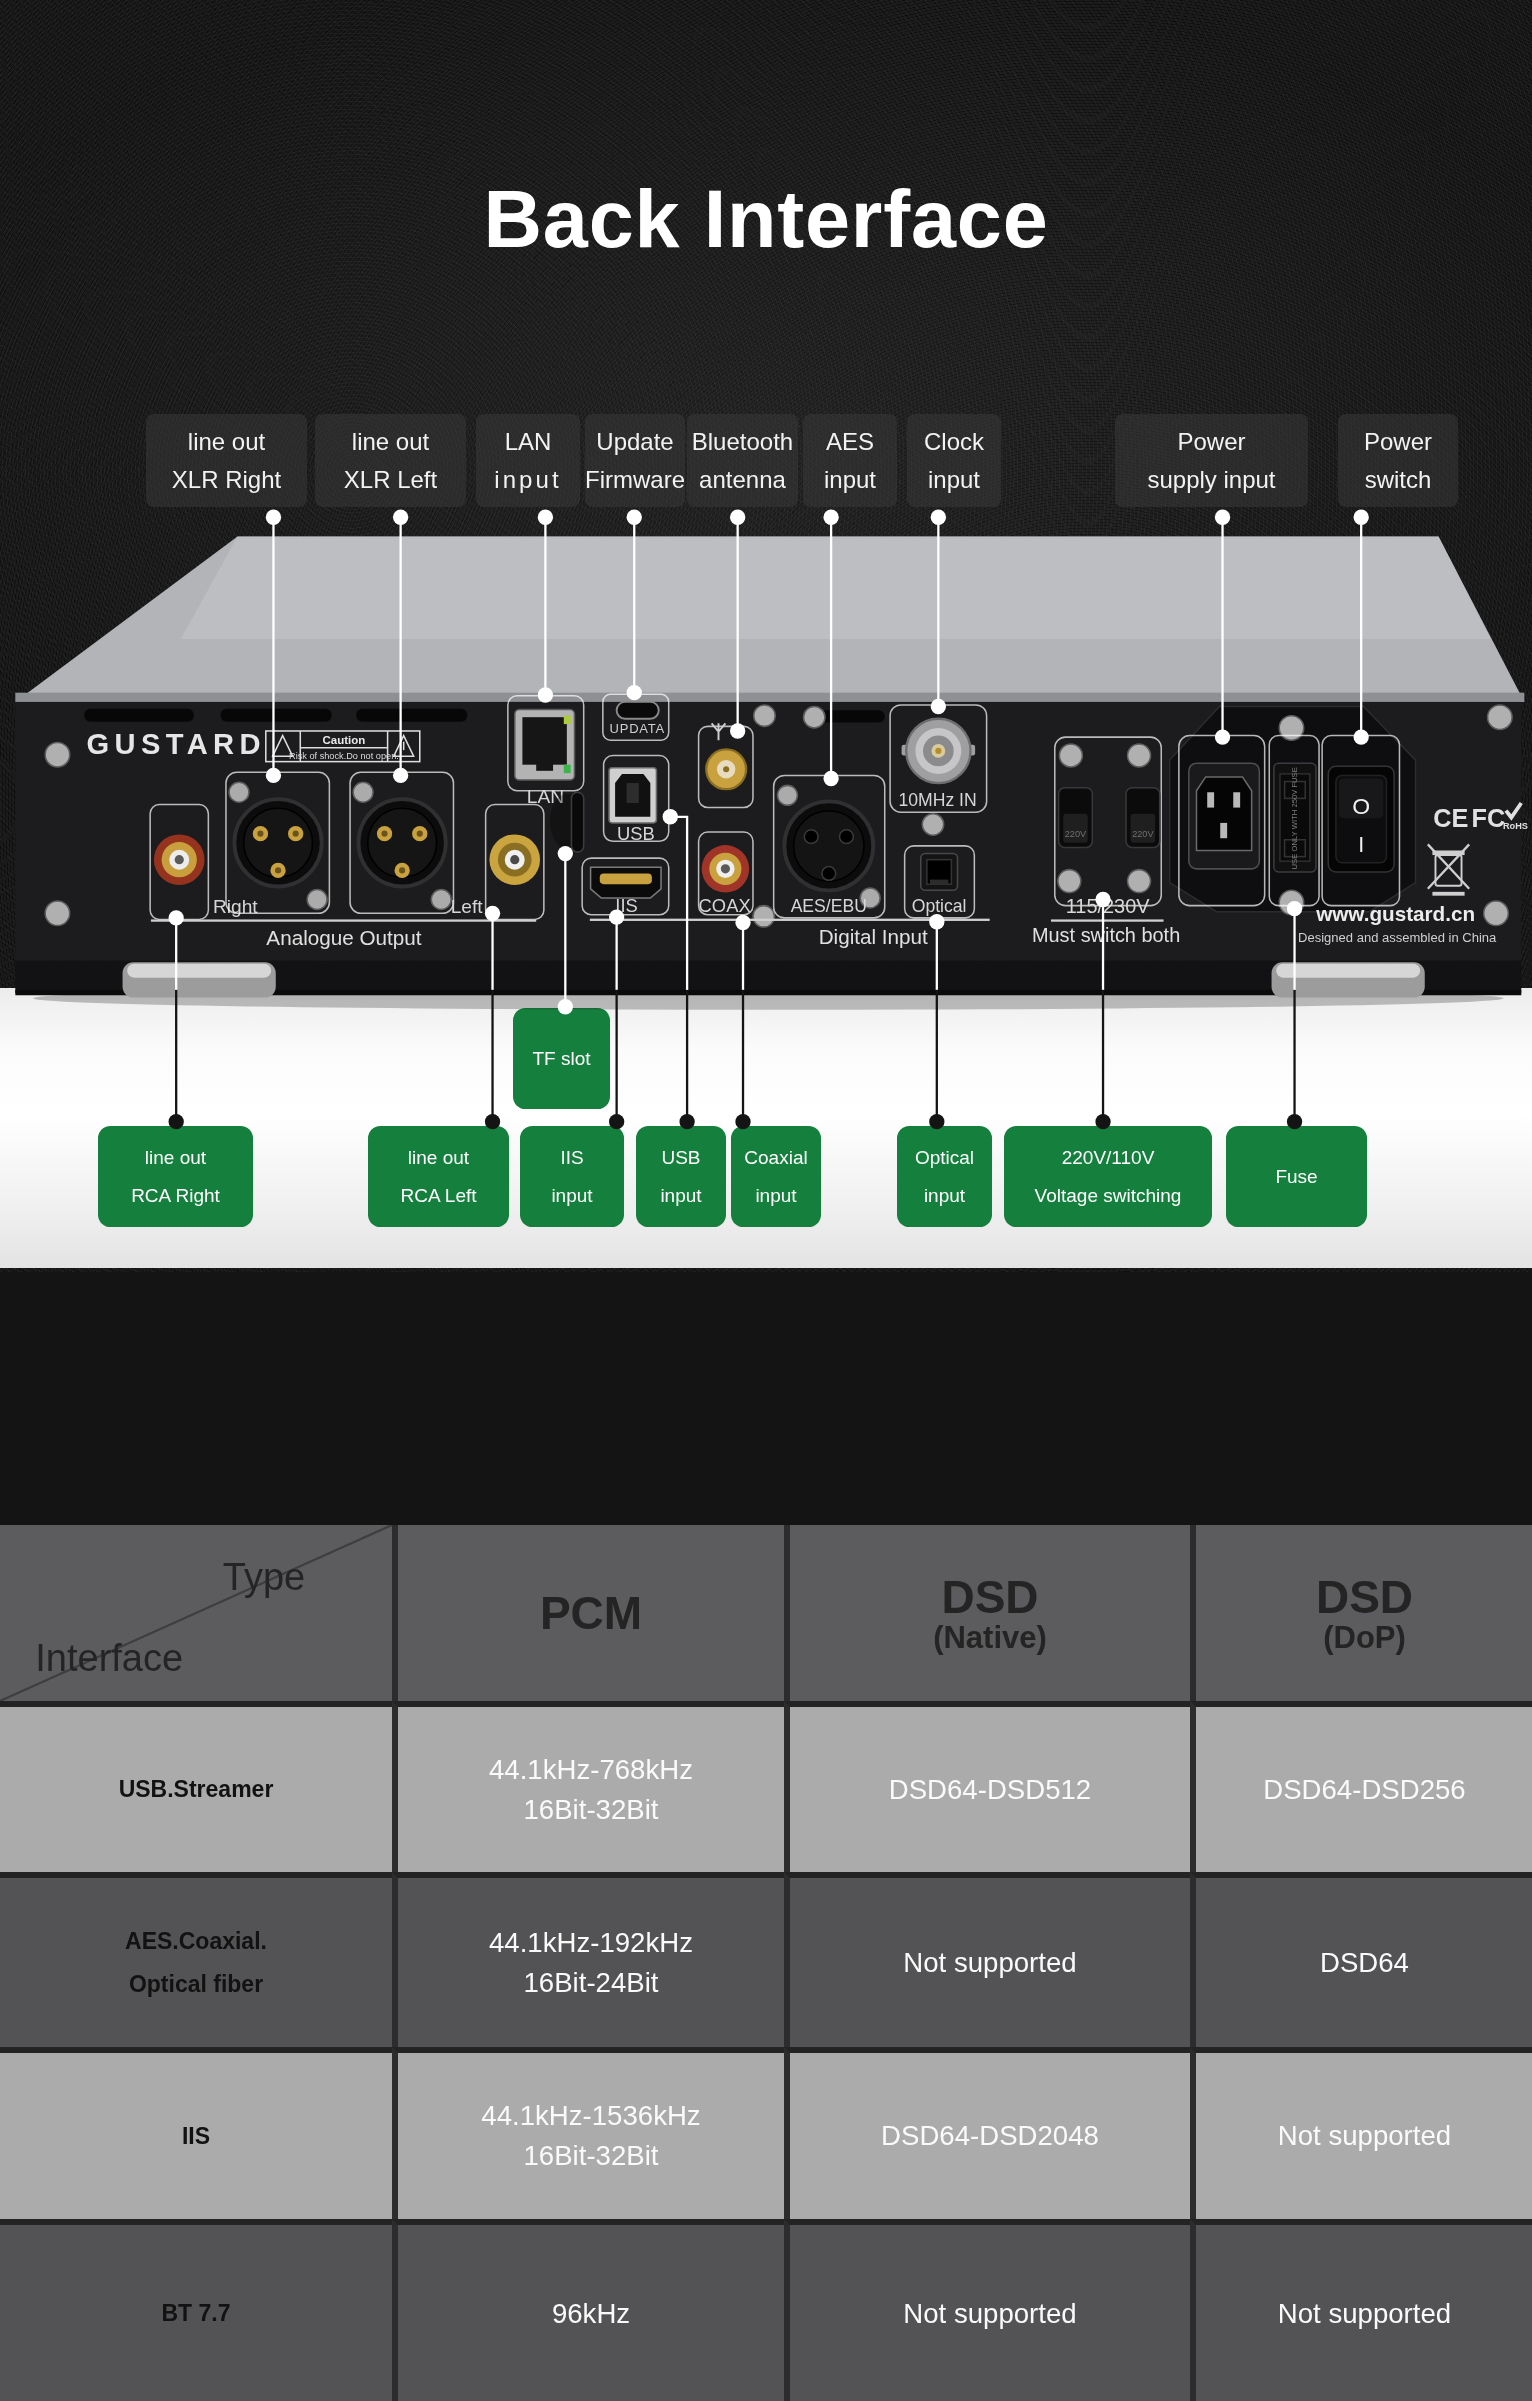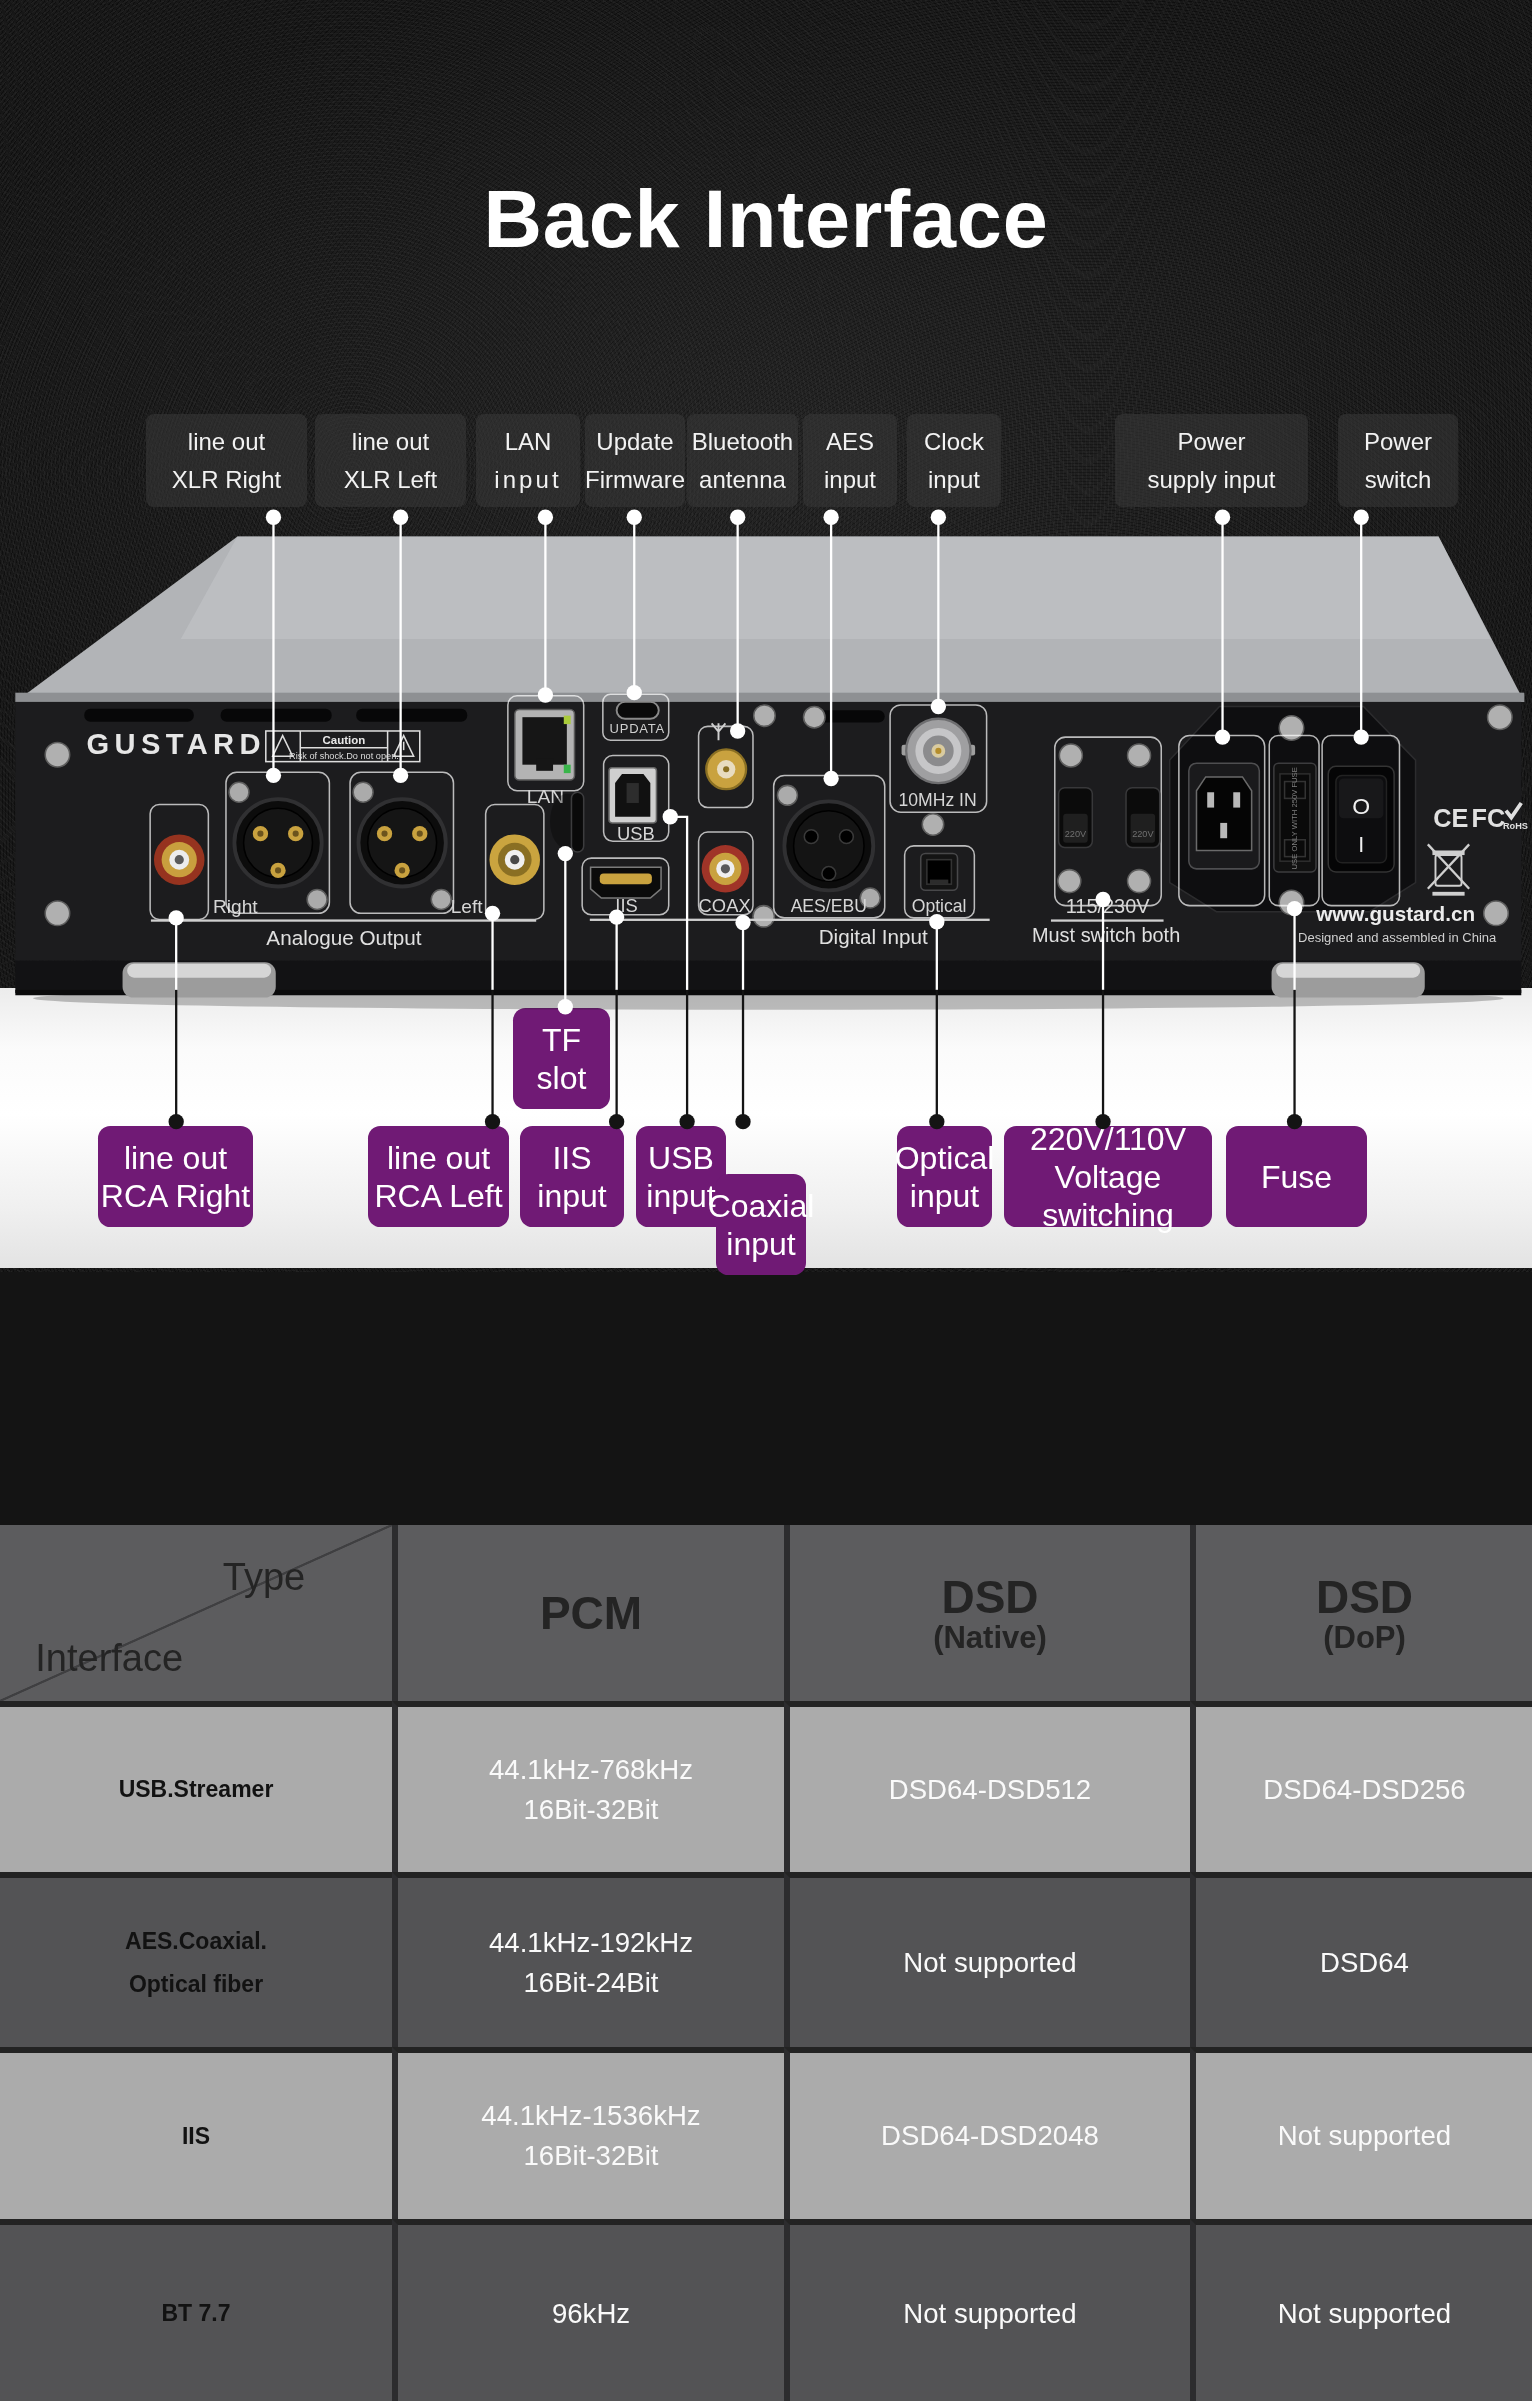--- a/index.html
+++ b/index.html
@@ -21,22 +21,22 @@
 
   .floor{position:absolute;top:988px;left:0;width:1532px;height:280px;
     background:linear-gradient(180deg,#ececec 0%,#fbfbfb 22%,#ffffff 45%,#efefef 80%,#e3e3e3 100%);}
 
   .scene{position:absolute;top:0;left:0;}
 
   
   .tcall{position:absolute;top:414px;height:93px;border-radius:7.7px;
     background:rgba(56,56,56,0.55);color:#f2f2f2;font-size:24px;line-height:38px;
     display:flex;flex-direction:column;align-items:center;justify-content:center;text-align:center;}
-  .bcall{position:absolute;top:1126px;height:101px;border-radius:12.3px;background:#701a75;
-    color:#ffffff;font-size:32px;line-height:38px;display:flex;flex-direction:column;
+  .bcall{position:absolute;top:1126px;height:101px;border-radius:12.3px;background:#15803d;
+    color:#ffffff;font-size:19px;line-height:38px;display:flex;flex-direction:column;
     align-items:center;justify-content:center;text-align:center;}
   .bcall.tf{top:1008px;}
 
   
   .formats{position:absolute;top:1269px;left:0;width:1532px;height:256px;}
   .formats h2{position:absolute;top:81px;left:0;width:100%;margin:0;text-align:center;
     font-size:75px;font-weight:700;color:#ffffff;}
 
   .ftable{position:absolute;top:1525px;left:0;width:1532px;height:877px;display:grid;
     grid-template-columns:392px 392px 406px 343px;
@@ -119,21 +119,21 @@
     <span>TF slot</span>
   </div>
   <div class="bcall" style="left:520px;width:104px;">
     <span>IIS</span>
     <span>input</span>
   </div>
   <div class="bcall" style="left:636px;width:90px;">
     <span>USB</span>
     <span>input</span>
   </div>
-  <div class="bcall" style="left:716px;width:90px;margin-top:48px;">
+  <div class="bcall" style="left:731px;width:90px;">
     <span>Coaxial</span>
     <span>input</span>
   </div>
   <div class="bcall" style="left:897px;width:95px;">
     <span>Optical</span>
     <span>input</span>
   </div>
   <div class="bcall" style="left:1004px;width:208px;">
     <span>220V/110V</span>
     <span>Voltage switching</span>

